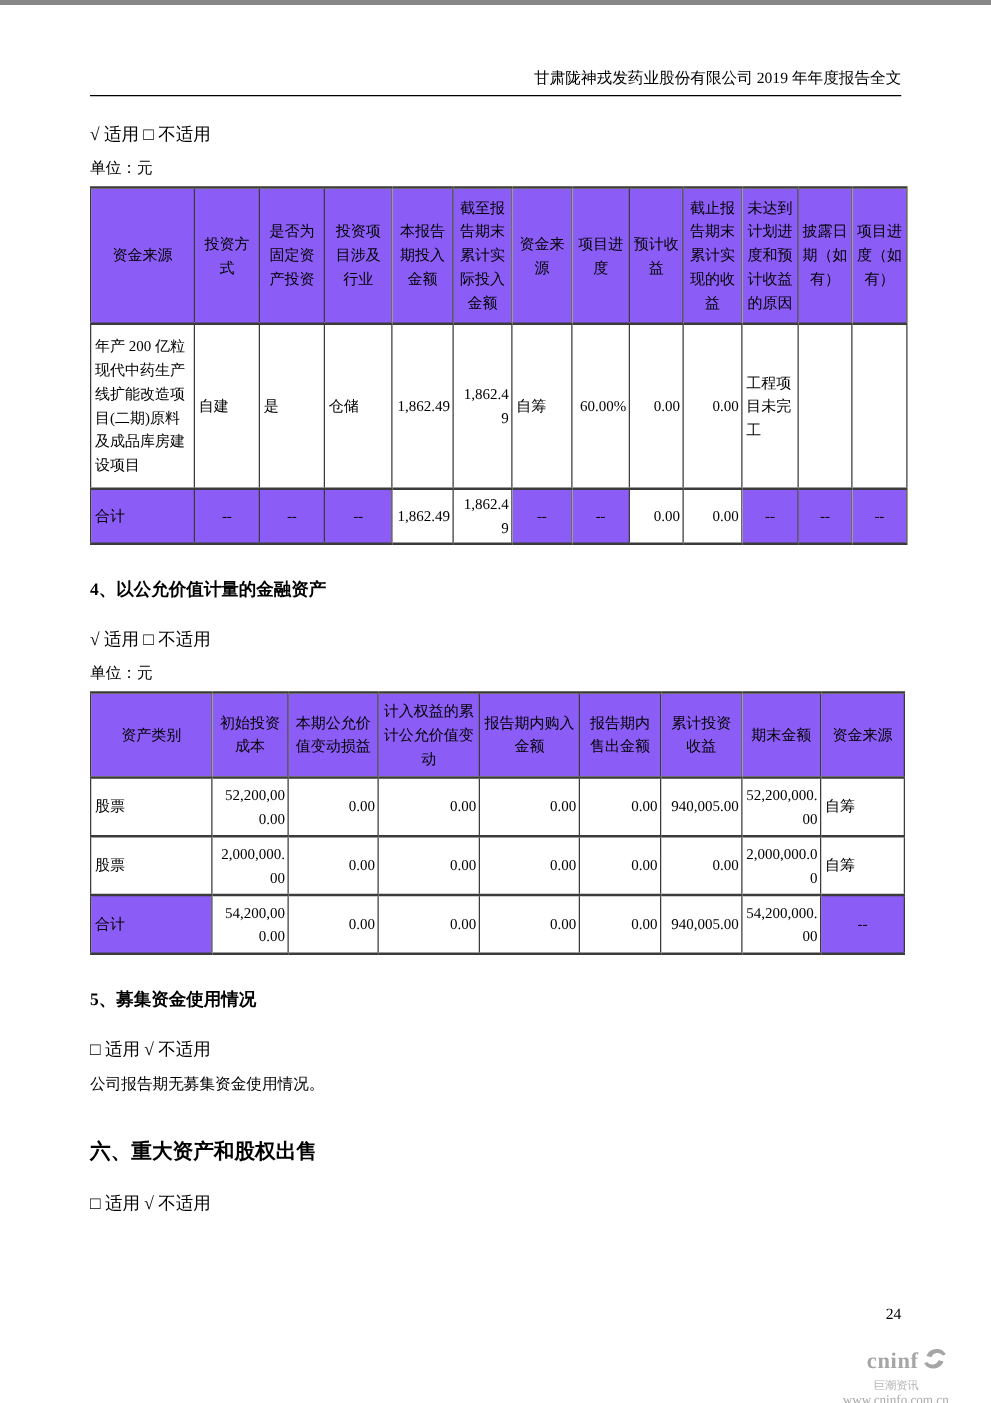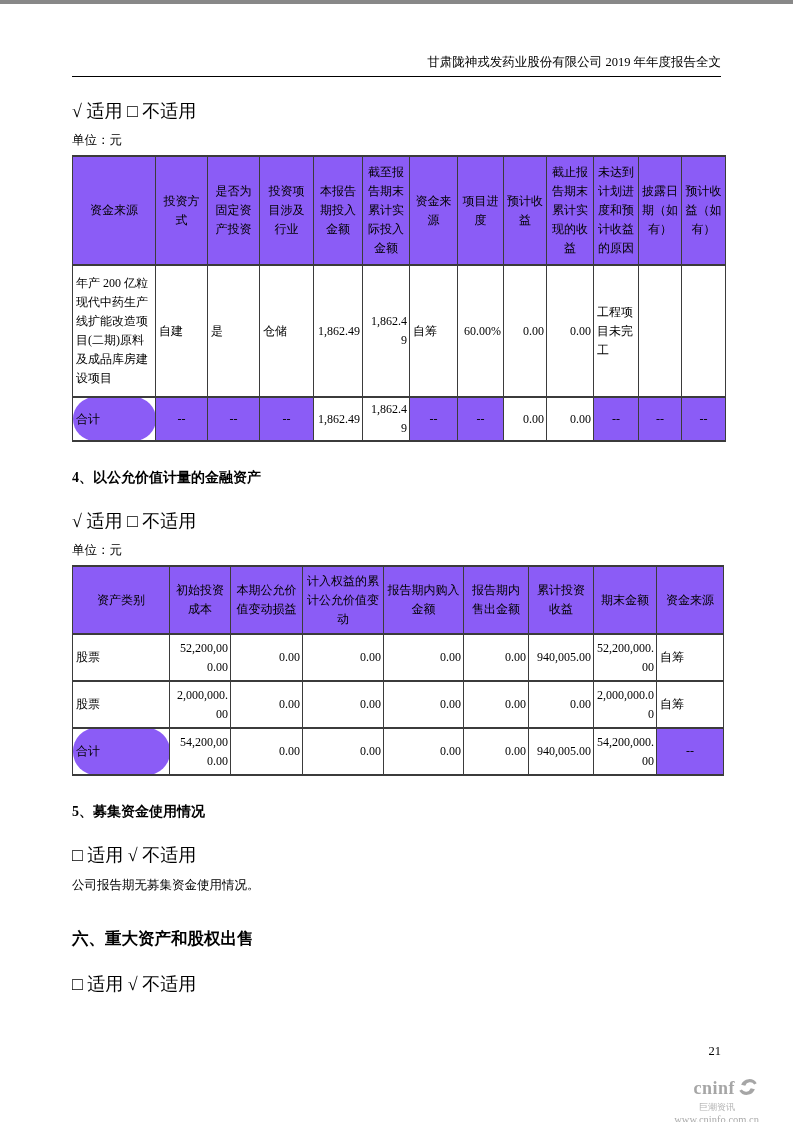--- a/index.html
+++ b/index.html
@@ -17,21 +17,21 @@
 
   .doc-header {
     text-align: right;
     font-size: 12.5px;
     padding-bottom: 5px;
     border-bottom: 1.5px solid #000;
   }
 
   .sec-title { font-size: 14px; font-weight: bold; margin-top: 27px; }
   .sec-title-big { font-size: 16.5px; font-weight: bold; margin-top: 34px; }
-  .applicability { font-size: 18px; margin-top: 22px; }
+  .applicability { font-size: 14px; margin-top: 22px; }
   .note-line { font-size: 12.5px; margin-top: 10px; }
   .unit-label { font-size: 12.5px; text-align: left; margin-top: 9px; margin-bottom: 6px; }
 
   table {
     width: 649px;
     border-collapse: collapse;
     table-layout: fixed;
     font-size: 12px;
   }
   td, th {
@@ -40,21 +40,21 @@
     border-top: 2px solid #3b3b3b;
     border-bottom: 2px solid #3b3b3b;
     font-weight: normal;
     vertical-align: middle;
     padding: 2px 3px;
     line-height: 19px;
     overflow: hidden;
   }
   .shade { background: #8b5cf6; }
   .ac { text-align: center; }
-  .al { text-align: left; border-radius: 23px; }
+  .al { text-align: left; }
   .ar { text-align: right; padding-right: 2px; word-break: break-all; }
   .t1-head { height: 109px; }
   .t1-row1 { height: 132px; }
   .t1-total { height: 31px; }
   .t2-head { height: 68px; }
   .t2-row { height: 47px; }
 
   .page-number {
     position: absolute;
     right: 72px; top: 1040px;
@@ -107,21 +107,21 @@
         <th class="shade ac">是否为固定资产投资</th>
         <th class="shade ac">投资项目涉及行业</th>
         <th class="shade ac">本报告期投入金额</th>
         <th class="shade ac">截至报告期末累计实际投入金额</th>
         <th class="shade ac">资金来源</th>
         <th class="shade ac">项目进度</th>
         <th class="shade ac">预计收益</th>
         <th class="shade ac">截止报告期末累计实现的收益</th>
         <th class="shade ac">未达到计划进度和预计收益的原因</th>
         <th class="shade ac">披露日期（如有）</th>
-        <th class="shade ac">预计收益（如有）</th>
+        <th class="shade ac">项目进度（如有）</th>
       </tr>
       <tr class="t1-row1">
         <td class="al">年产 200 亿粒现代中药生产线扩能改造项目(二期)原料及成品库房建设项目</td>
         <td class="al">自建</td>
         <td class="al">是</td>
         <td class="al">仓储</td>
         <td class="ar">1,862.49</td>
         <td class="ar">1,862.49</td>
         <td class="al">自筹</td>
         <td class="ar">60.00%</td>
@@ -216,21 +216,21 @@
     <div class="sec-title">5、募集资金使用情况</div>
     <div class="applicability">□ 适用 √ 不适用</div>
     <div class="note-line">公司报告期无募集资金使用情况。</div>
 
     <div class="sec-title-big">六、重大资产和股权出售</div>
 
     <div class="applicability">□ 适用 √ 不适用</div>
 
   </div>
 
-  <div class="page-number">21</div>
+  <div class="page-number">24</div>
 
   <div class="cninfo">
     <div class="cninfo-top">
       <span class="cninfo-brand">cninf</span>
       <span>
         <svg width="22" height="22" viewBox="0 0 24 24" fill="#a6a6a6" xmlns="http://www.w3.org/2000/svg">
           <path d="M21.5 8 A 9.5 9.5 0 0 0 4.5 9.5 L 9 10.6 A 5.6 5.6 0 0 1 18.8 9.2 Z"></path>
           <path d="M2.5 16 A 9.5 9.5 0 0 0 19.5 14.5 L 15 13.4 A 5.6 5.6 0 0 1 5.2 14.8 Z"></path>
         </svg>
       </span>

